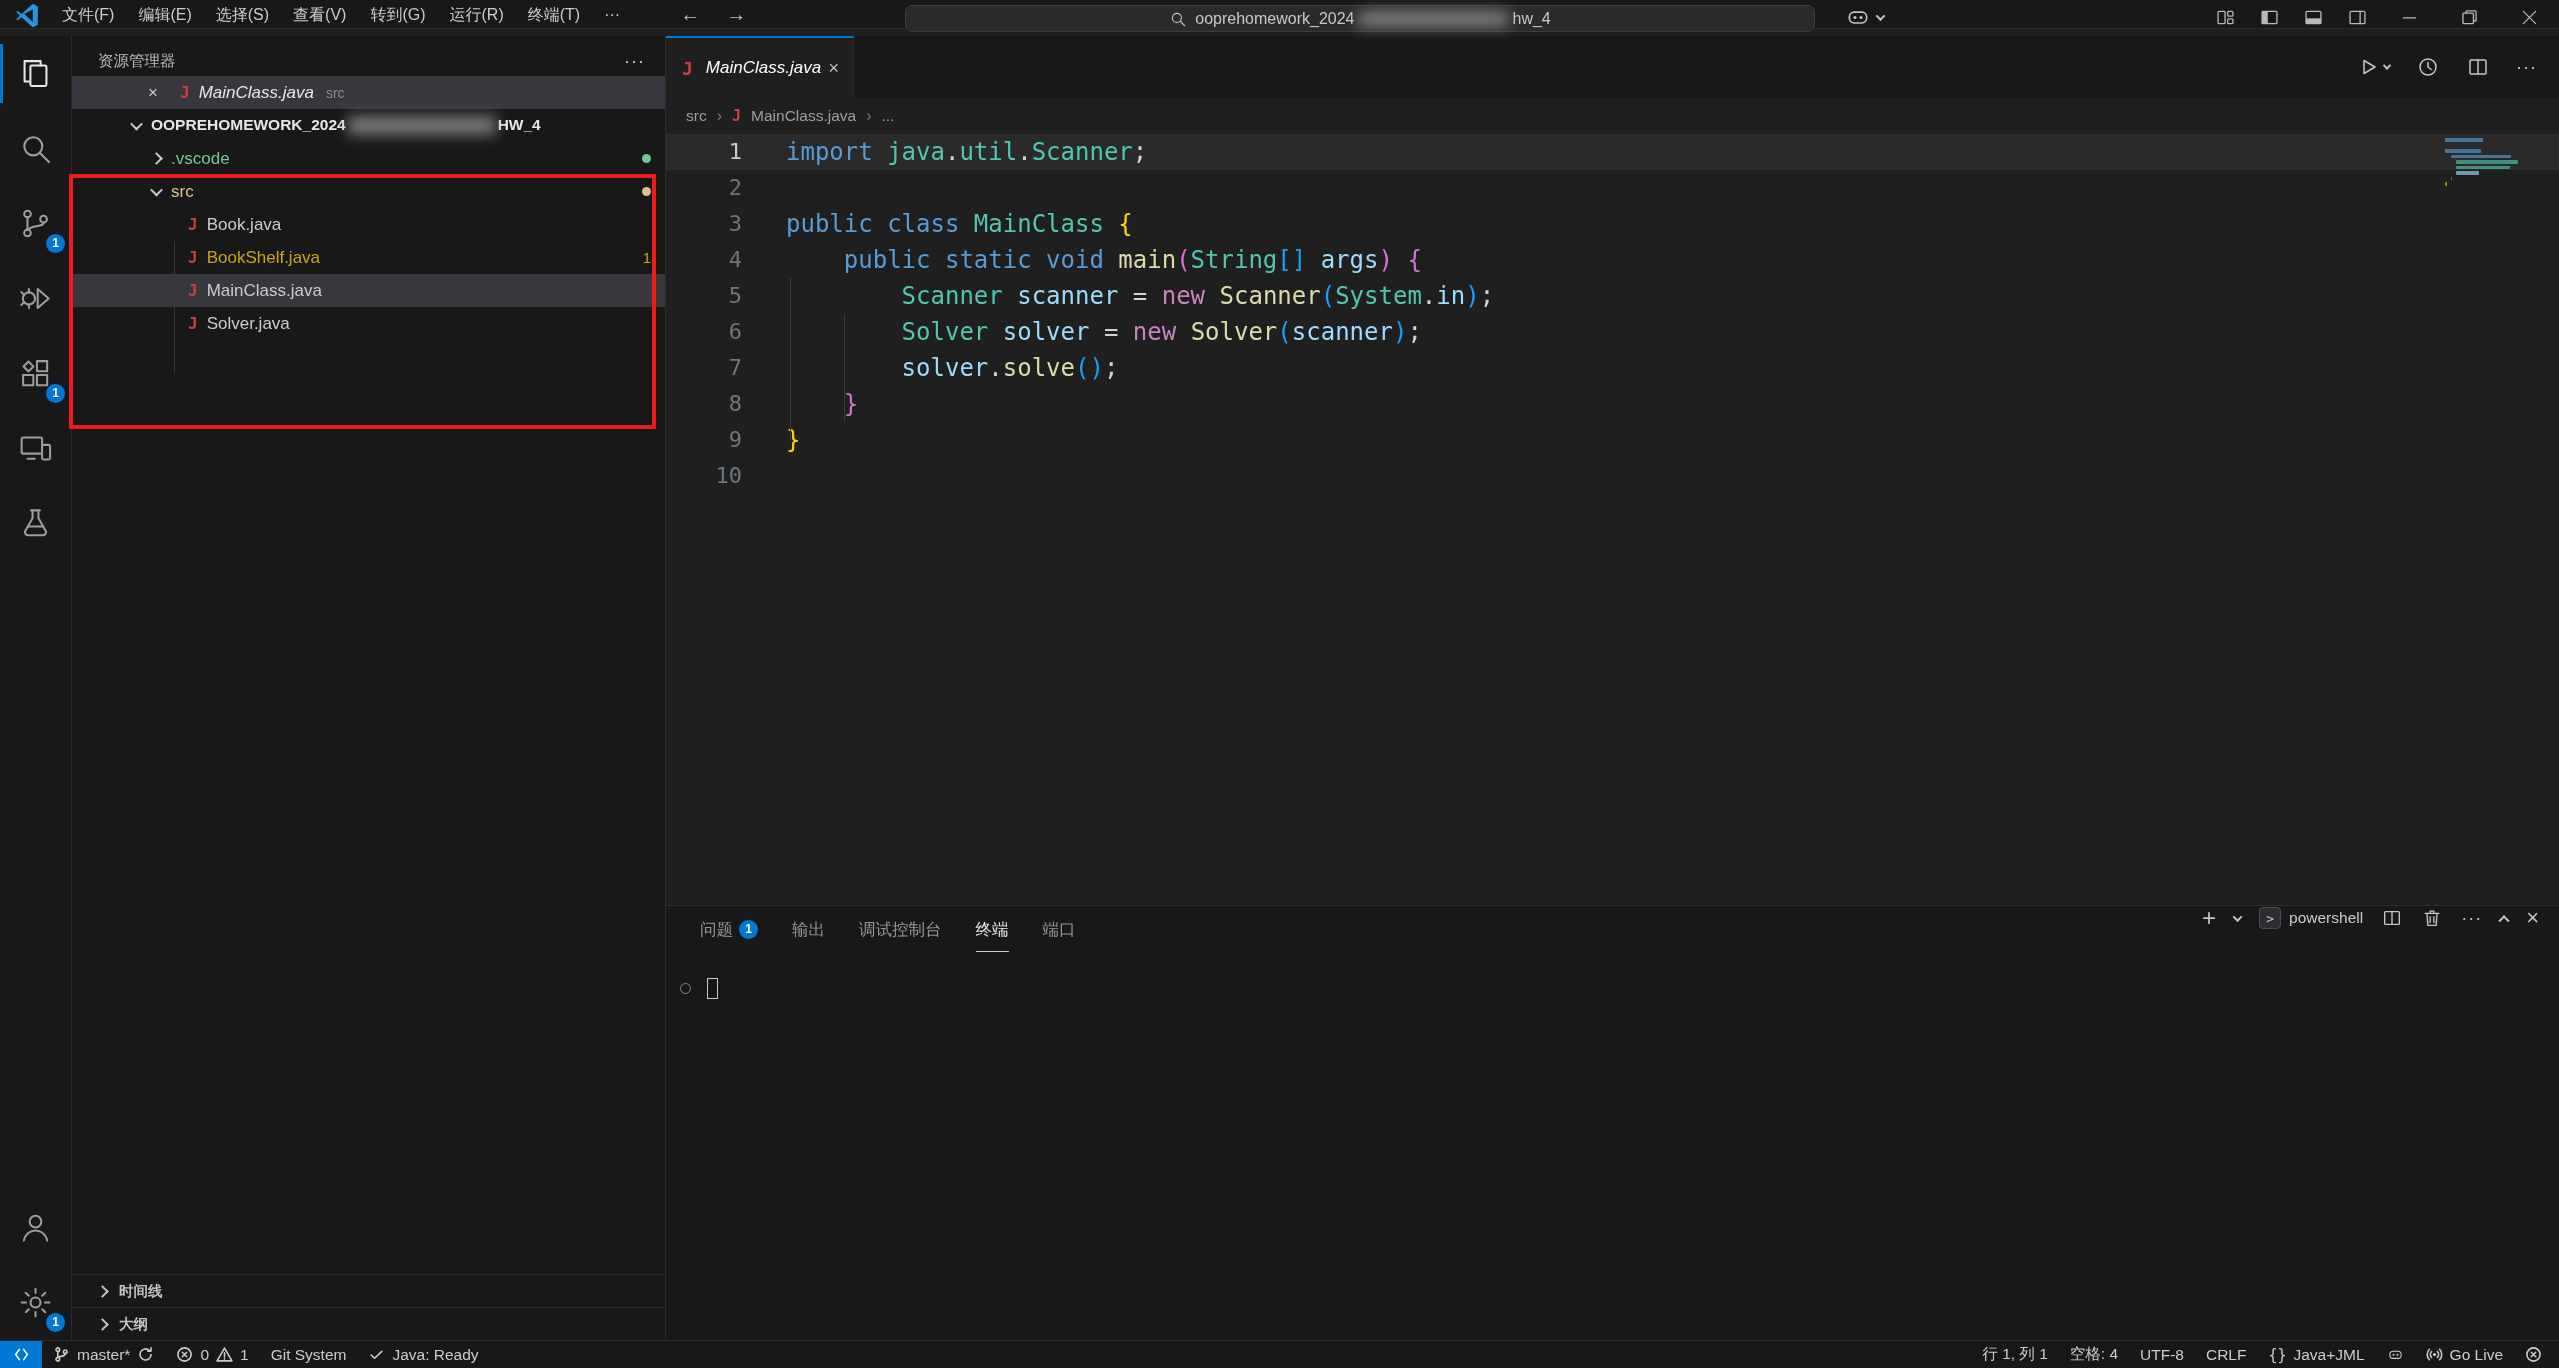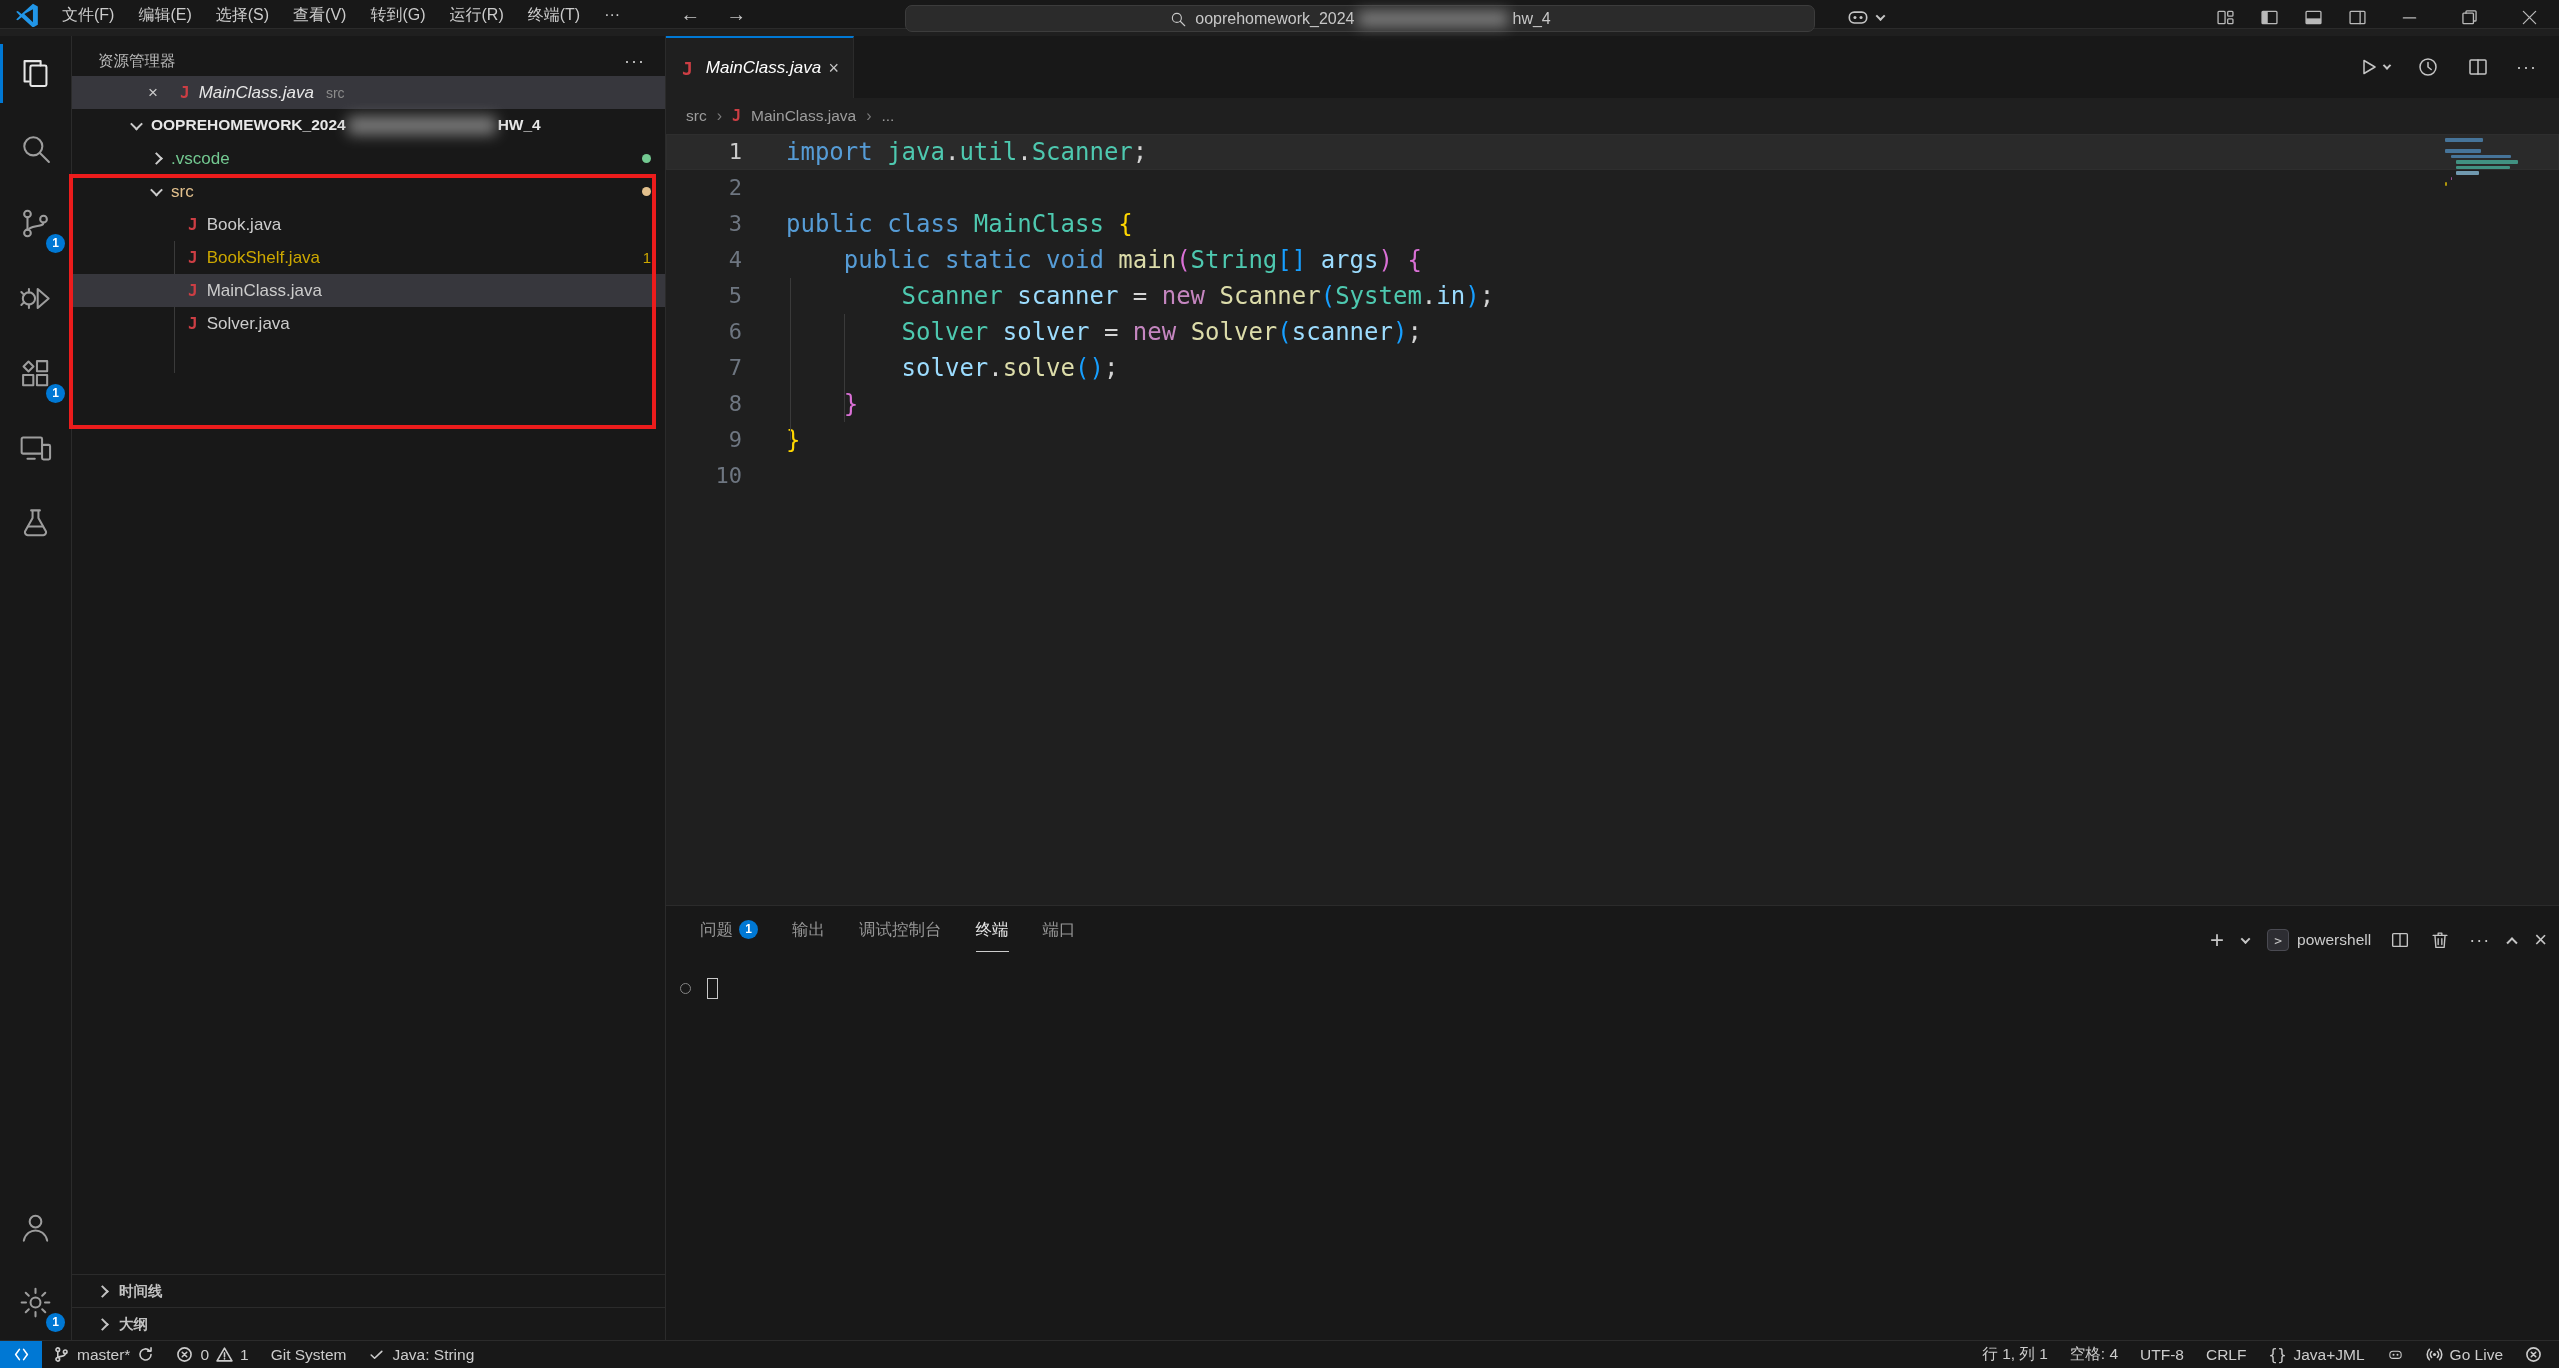--- a/index.html
+++ b/index.html
@@ -90,21 +90,21 @@
   .code-line.current{background:rgba(255,255,255,.05);box-shadow:inset 0 0 0 1px #2e2e2e;}
   .code-line.current .ln{color:#cccccc;}
   .lc{font-family:"DejaVu Sans Mono",monospace;}
   .codelens{font-family:"Liberation Sans",sans-serif;font-size:16px;color:#999999;padding-left:58px;}
   .iguide{position:absolute;width:1px;background:#3a3a3a;}
   #minimap{position:absolute;right:28px;top:4px;width:86px;}
   #minimap .mml{height:3.5px;margin-bottom:2px;border-radius:1px;}
 
   
   #panel{position:absolute;left:666px;right:0;top:905px;bottom:28px;background:#181818;border-top:1px solid #2b2b2b;}
-  #panel-header{height:46px;display:flex;align-items:flex-end;padding:0 12px 0 34px;}
+  #panel-header{height:46px;display:flex;align-items:flex-start;padding:0 20px 0 34px;}
   .ptab{position:relative;margin-right:34px;font-size:16.5px;color:#969696;height:46px;line-height:46px;}
   .ptab.active{color:#e7e7e7;border-bottom:1.5px solid #cccccc;}
   .ptab .pbadge{display:inline-block;min-width:19px;height:19px;border-radius:10px;background:#0078d4;color:#fff;
     font-size:12px;line-height:19px;text-align:center;font-weight:bold;margin-left:6px;vertical-align:2px;}
   #panel-actions{margin-left:auto;display:flex;align-items:center;gap:18px;color:#c5c5c5;}
   #panel-actions .ic svg{width:22px;height:22px;}
   #panel-actions .shell{display:flex;align-items:center;gap:8px;font-size:15.5px;color:#cccccc;}
   .psbox{width:22px;height:22px;border-radius:4px;background:#2d2d32;border:1px solid #4a4a52;color:#c5c5c5;
     font-size:13px;display:inline-flex;align-items:center;justify-content:center;font-family:"DejaVu Sans Mono",monospace;}
   #term-line{display:flex;align-items:center;margin:26px 0 0 14px;font-size:19px;color:#cccccc;}
@@ -549,21 +549,21 @@
       </div>
       <div class="sitem">
         <span>Git System</span>
       </div>
       <div class="sitem">
         <span class="ic">
           <svg width="16" height="16" viewBox="0 0 16 16">
             <path d="M3 8.5l3.2 3L13 5"></path>
           </svg>
         </span>
-        <span>Java: String</span>
+        <span>Java: Ready</span>
       </div>
     </div>
   <div id="sb-right">
       <div class="sitem">
         <span>行 1, 列 1</span>
       </div>
       <div class="sitem">
         <span>空格: 4</span>
       </div>
       <div class="sitem">

